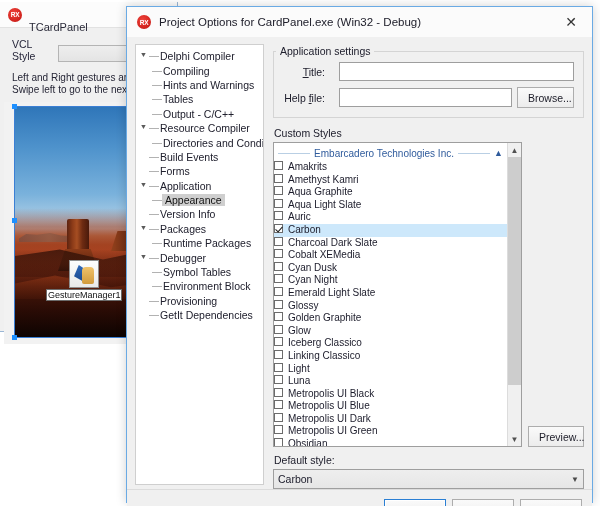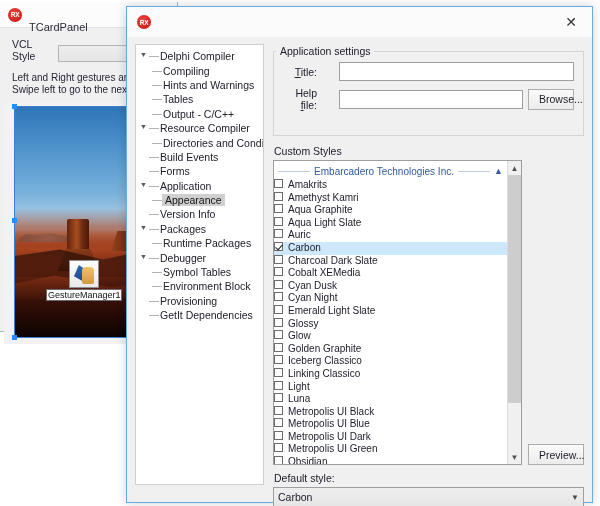--- a/index.html
+++ b/index.html
@@ -211,38 +211,38 @@
     position: relative;
     padding: 10px 9px 9px 9px;
     margin-top: 7px;
   }
   .group > .legend {
     position: absolute; top: -7px; left: 2px;
     background: #f0f0f0; padding: 0 4px;
     font-size: 10.5px; color: #20202e;
   }
   .frow { display: flex; align-items: center; margin-bottom: 6px; }
-  .frow:last-child { margin-bottom: 15px; }
-  .flabel { width: 56px; text-align: right; font-size: 10.5px; padding-right: 22px; color:#20202e; }
+  .frow:last-child { margin-bottom: 0; }
+  .flabel { width: 56px; text-align: right; font-size: 10.5px; padding-right: 14px; color:#20202e; }
   .flabel u { text-decoration: underline; }
   .finput {
     flex: 1; height: 19px;
     background: #ffffff; border: 1px solid #9e9e9e;
     font-size: 10.5px; padding: 0 3px;
     font-family: "Liberation Sans", sans-serif; color:#111;
   }
   .btn {
     background: linear-gradient(#fafafa,#ececec);
     border: 1px solid #adadad;
     font-size: 10.5px; color: #1c1c28;
     font-family: "Liberation Sans", sans-serif;
     height: 21px; padding: 0 10px;
     cursor: default;
   }
-  .btn-browse { margin-left: 5px; width: 46px; }
+  .btn-browse { margin-left: 5px; width: 57px; }
 
   .cs-label { font-size: 10.5px; margin: 9px 0 3px 1px; color:#20202e; }
 
   .cs-area { display: flex; align-items: flex-start; gap: 6px; }
 
   .styles-box {
     flex: 1; height: 305px;
     background: #ffffff; border: 1px solid #9e9e9e;
     position: relative; overflow: hidden;
     display: flex;
@@ -346,20 +346,21 @@
           <div class="gm-label">GestureManager1</div>
         </div>
       </div>
     </div>
   </div>
 
   <div class="dialog">
 
     <div class="dlg-title">
       <div class="rx-icon">RX</div>
+      <div class="dlg-title-text">Project Options for CardPanel.exe  (Win32 - Debug)</div>
       <div class="dlg-close">✕</div>
     </div>
 
     <div class="dlg-body">
 
       <div class="tree">
 
         <div class="tnode">
           <span class="chev">⯆</span>
           <span class="tconn">—</span>
@@ -549,25 +550,25 @@
               <div class="sitem">
                   <span class="cbx"></span>
                   <span>Emerald Light Slate</span>
                 </div>
               <div class="sitem">
                   <span class="cbx"></span>
                   <span>Glossy</span>
                 </div>
               <div class="sitem">
                   <span class="cbx"></span>
+                  <span>Golden Graphite</span>
+                </div>
+              <div class="sitem">
+                  <span class="cbx"></span>
                   <span>Glow</span>
-                </div>
-              <div class="sitem">
-                  <span class="cbx"></span>
-                  <span>Golden Graphite</span>
                 </div>
               <div class="sitem">
                   <span class="cbx"></span>
                   <span>Iceberg Classico</span>
                 </div>
               <div class="sitem">
                   <span class="cbx"></span>
                   <span>Linking Classico</span>
                 </div>
               <div class="sitem">

